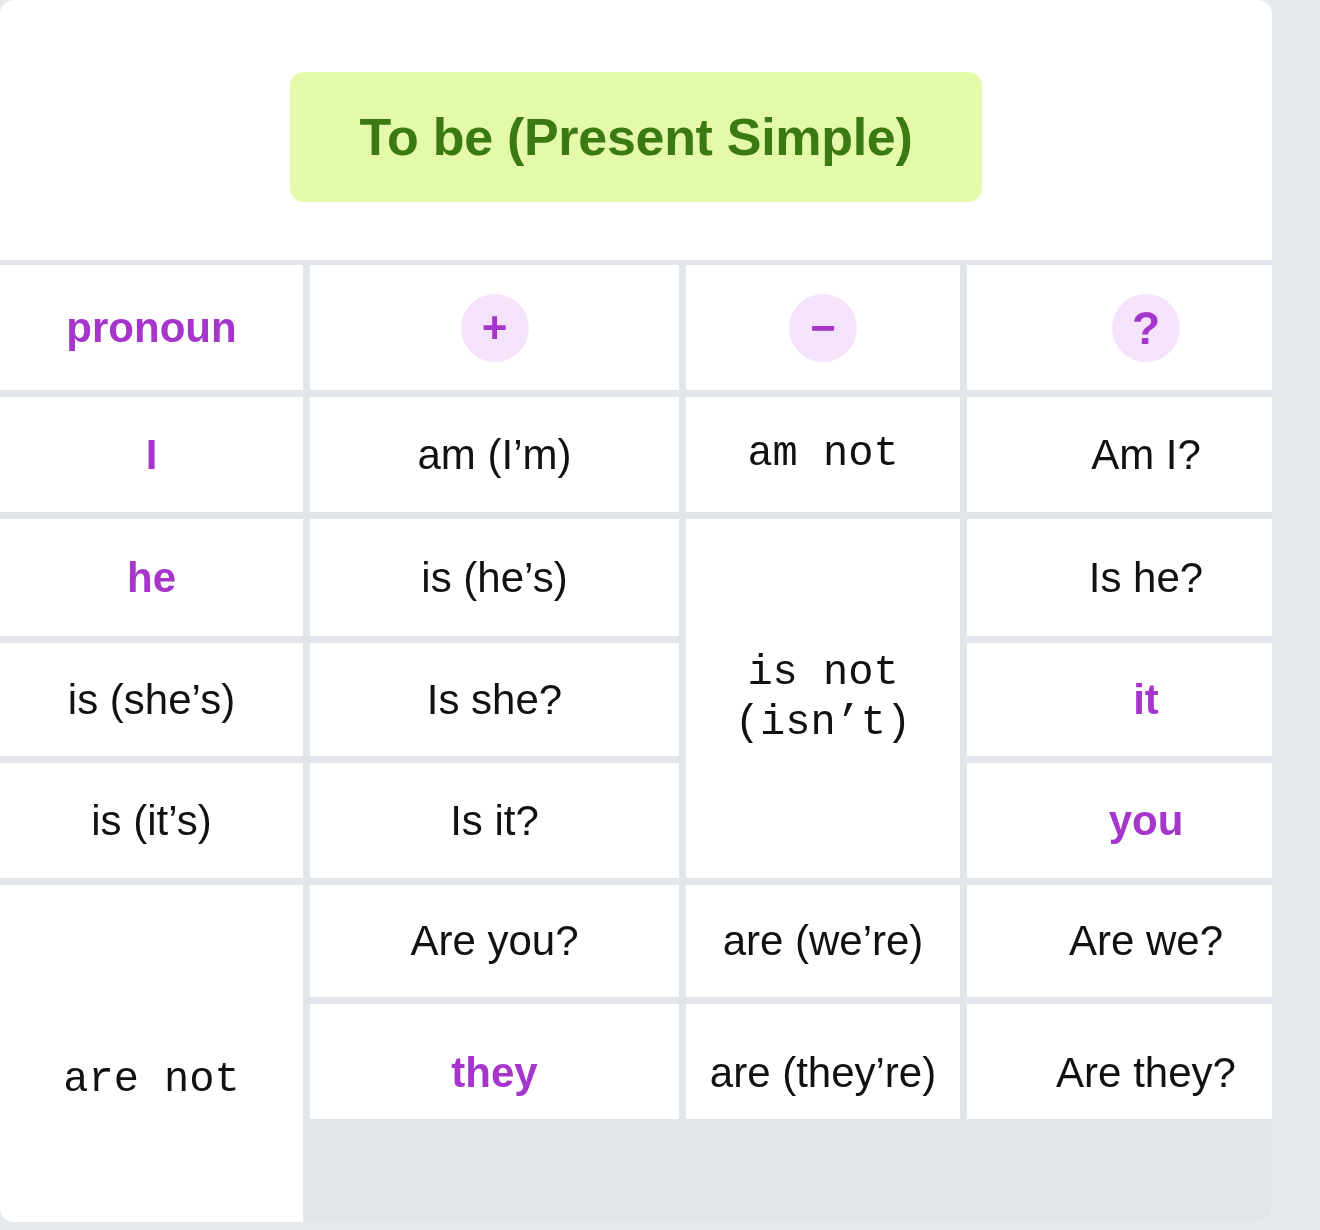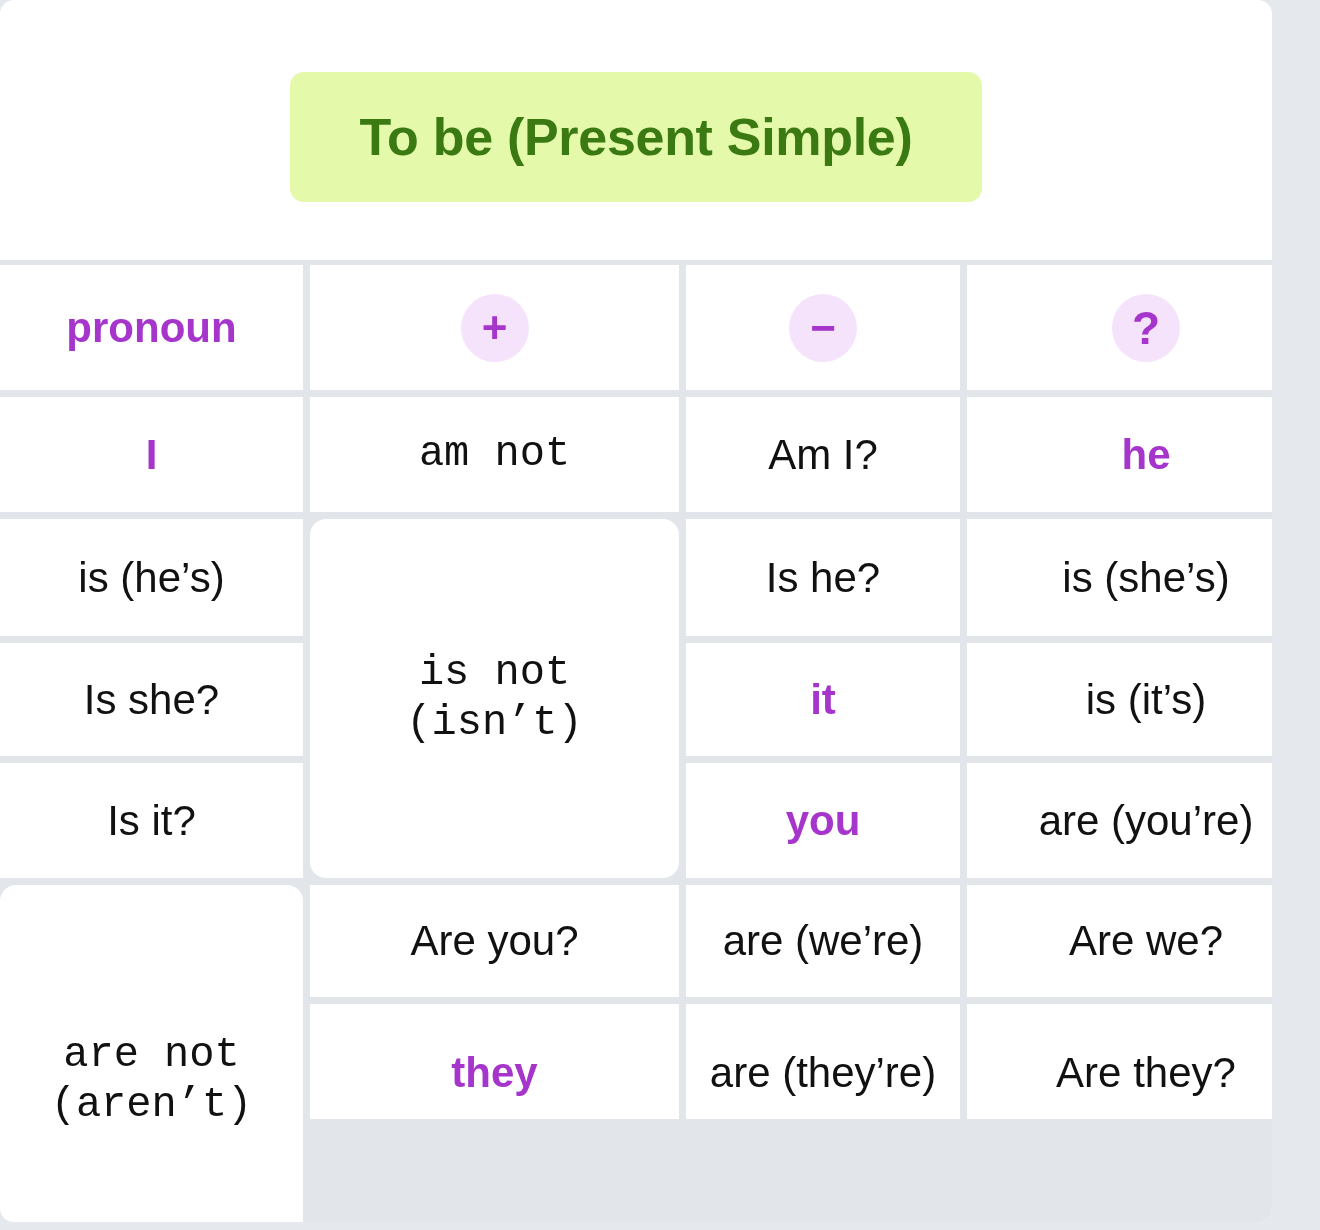--- a/index.html
+++ b/index.html
@@ -82,21 +82,20 @@
     color: #a635cc;
     font-weight: 700;
   }
   .cell.head-pronoun {
     color: #a635cc;
     font-weight: 700;
     font-size: 42px;
   }
   .cell.span3 {
     grid-row: span 3;
-    border-radius: 16px;
   }
   .cell.last-q {
     align-items: flex-start;
     padding-top: 44px;
   }
   .cell.multiline {
     flex-direction: column;
     font-family: Liberation Mono, monospace;
   }
   .cell .ln {
@@ -136,20 +135,21 @@
       <span class="badge plus">+</span>
     </div>
     <div class="cell">
       <span class="badge minus">−</span>
     </div>
     <div class="cell">
       <span class="badge question">?</span>
     </div>
 
     <div class="cell pronoun">I</div>
+    <div class="cell">am (I’m)</div>
     <div class="cell multiline">
       <span class="ln">am not</span>
     </div>
     <div class="cell">Am I?</div>
 
     <div class="cell pronoun">he</div>
     <div class="cell">is (he’s)</div>
     <div class="cell multiline span3">
       <span class="ln">is not</span>
       <span class="ln">(isn’t)</span>
@@ -157,24 +157,22 @@
     <div class="cell">Is he?</div>
 
     <div class="cell">is (she’s)</div>
     <div class="cell">Is she?</div>
 
     <div class="cell pronoun">it</div>
     <div class="cell">is (it’s)</div>
     <div class="cell">Is it?</div>
 
     <div class="cell pronoun">you</div>
-    <div class="cell">are (you’re)</div>
     <div class="cell multiline span3">
       <span class="ln">are not</span>
-      <span class="ln">(aren’t)</span>
     </div>
     <div class="cell">Are you?</div>
 
     <div class="cell">are (we’re)</div>
     <div class="cell">Are we?</div>
 
     <div class="cell pronoun last-q">they</div>
     <div class="cell last-q">are (they’re)</div>
     <div class="cell last-q">Are they?</div>
 

